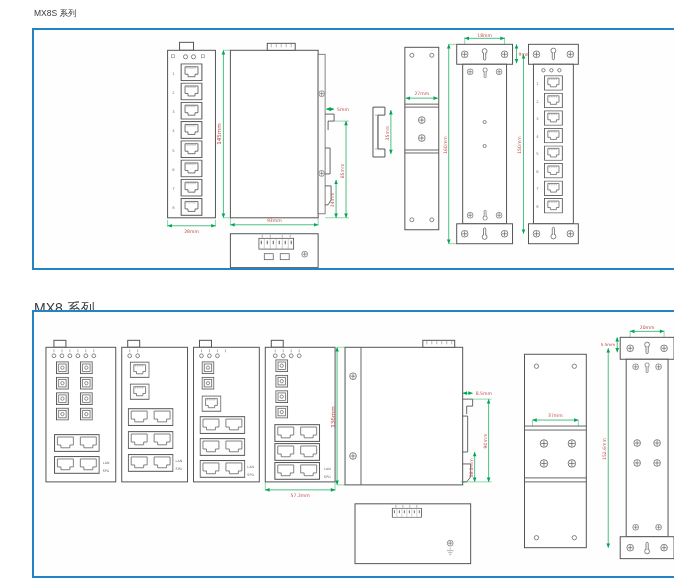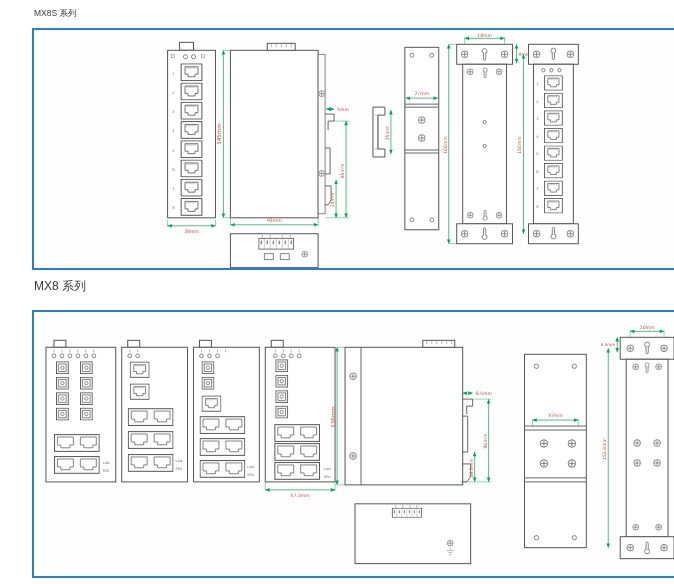--- a/index.html
+++ b/index.html
@@ -1,20 +1,20 @@
 <!DOCTYPE html>
 <html><head>
 <meta charset="utf-8">
 <style>
   html,body{margin:0;padding:0;background:#fff;width:674px;height:584px;overflow:hidden;
     font-family:"Liberation Sans","DejaVu Sans",sans-serif;}
   .stage{position:relative;width:674px;height:584px;background:#fff;margin-left:24px;}
   .sec-title{position:absolute;left:10px;color:#3a3a3a;}
   #t1{top:8px;font-size:8.5px;}
-  #t2{top:278px;font-size:12px;}
+  #t2{top:300px;font-size:14px;}
   .panel{position:absolute;left:8px;width:656px;border:2px solid #2383c4;background:#fffefe;box-sizing:border-box;}
   #p1{top:28px;height:242px;}
   #p2{top:310px;height:268px;}
   svg{display:block;}
   .ln{stroke:#555;fill:none;stroke-width:0.9;}
   .bx{stroke:#555;fill:#fff;stroke-width:1;}
   .bx2{stroke:#666;fill:#fcfcfc;stroke-width:0.8;}
   .thin{stroke:#777;fill:none;stroke-width:0.55;}
   .dim{stroke:#00a651;stroke-width:0.7;fill:none;}
   .ext{stroke:#00a651;stroke-width:0.45;fill:none;}

